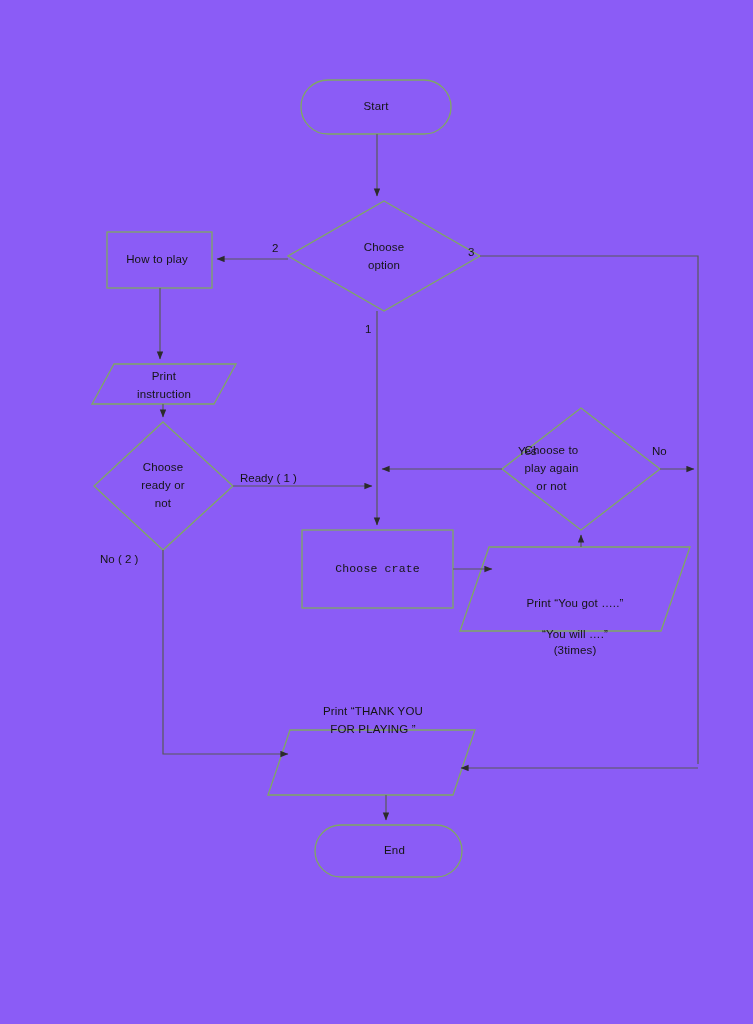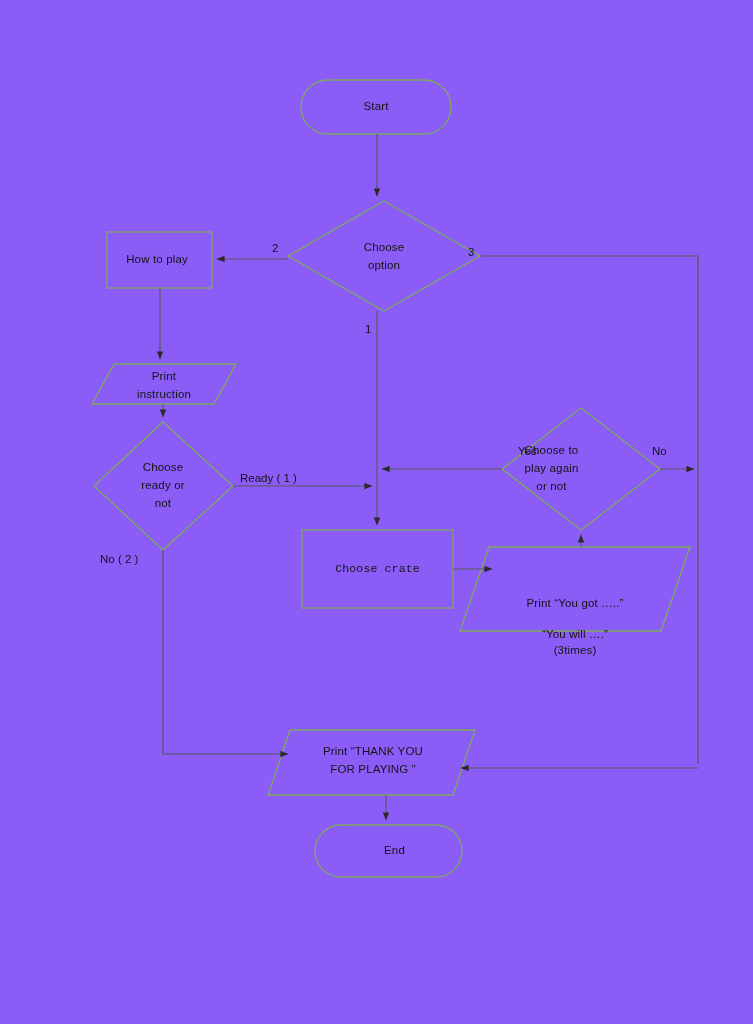--- a/index.html
+++ b/index.html
@@ -132,21 +132,21 @@
 
   <div class="node-label lbl-center" style="left:495px; top:560px; width:160px; height:68px; line-height:1.35;margin-top:33px;">Print “You got …..”
 
 “You will ….”
 (3times)</div>
 
   <div class="node-label lbl-center" style="left:500px; top:438px; width:103px; height:62px;">Choose to
 play again
 or not</div>
 
-  <div class="node-label lbl-center" style="left:293px; top:735px; width:160px; height:52px;">Print “THANK YOU
+  <div class="node-label lbl-center" style="left:293px; top:695px; width:160px; height:52px;">Print “THANK YOU
 FOR PLAYING ”</div>
 
   <div class="node-label lbl-center" style="left:321px; top:825px; width:147px; height:52px;">End</div>
 
   <div class="edge-label" style="left:272px; top:241px;">2</div>
 
   <div class="edge-label" style="left:468px; top:245px;">3</div>
 
   <div class="edge-label" style="left:365px; top:322px;">1</div>
 

